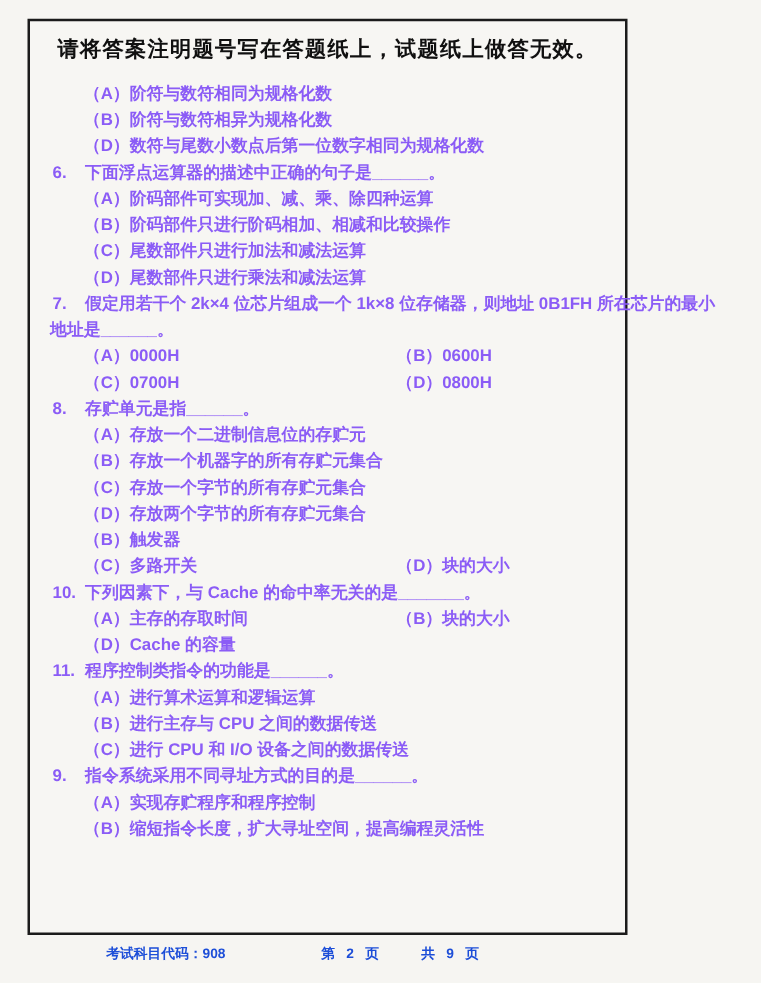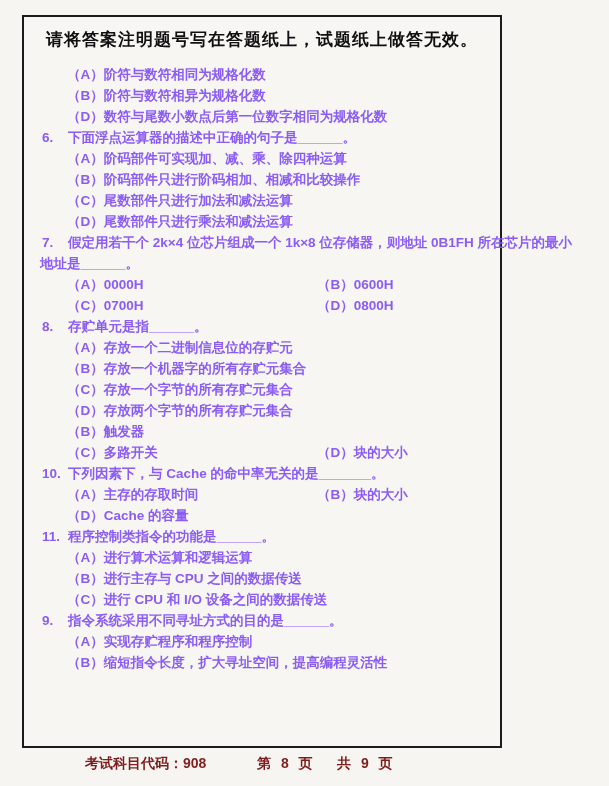--- a/index.html
+++ b/index.html
@@ -38,21 +38,21 @@
   }
   .q    { padding-left:6px; }
   .q2   { padding-left:4px; }
   .qnum { display:inline-block; width:26px; }
   .opt  { padding-left:31px; }
   .pair { display:flex; padding-left:31px; }
   .pair .c1 { width:250px; }
   .footer {
     position:absolute; top:755px; left:0;
     width:609px; height:22px;
-    font-size:14px; font-weight:600; color:#7f1d1d;
+    font-size:11px; font-weight:600; color:#1d4ed8;
   }
   .footer span { position:absolute; white-space:nowrap; }
   .f-code  { left:85px; }
   .f-page  { left:257px; letter-spacing:3px; }
   .f-total { left:337px; letter-spacing:3px; }
 </style>
 </head>
 <body>
 
 <div class="frame">
@@ -101,15 +101,15 @@
       <div class="opt">（B）进行主存与 CPU 之间的数据传送</div>
       <div class="opt">（C）进行 CPU 和 I/O 设备之间的数据传送</div>
       <div class="q"><span class="qnum">9.</span><span>指令系统采用不同寻址方式的目的是______。</span></div>
       <div class="opt">（A）实现存贮程序和程序控制</div>
       <div class="opt">（B）缩短指令长度，扩大寻址空间，提高编程灵活性</div>
     </div>
 </div>
 
 <div class="footer">
   <span class="f-code">考试科目代码：908</span>
-  <span class="f-page">第 8 页</span>
+  <span class="f-page">第 2 页</span>
   <span class="f-total">共 9 页</span>
 </div>
 
 </body></html>

